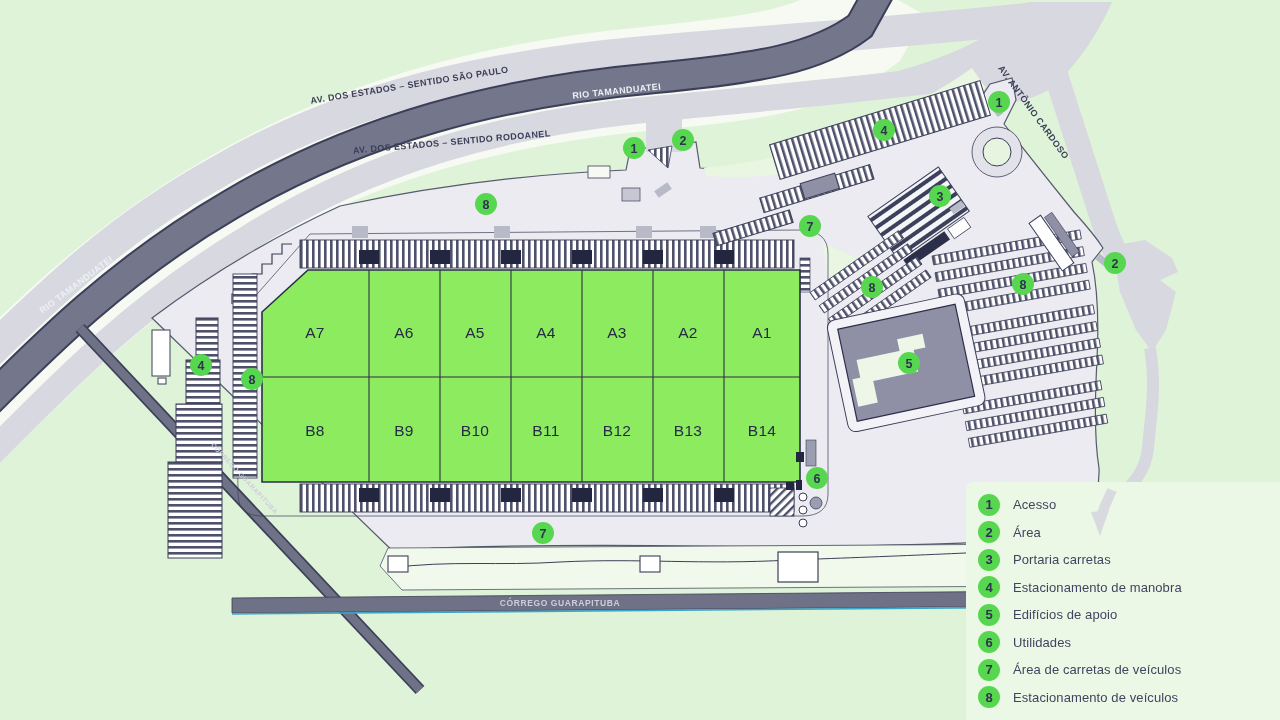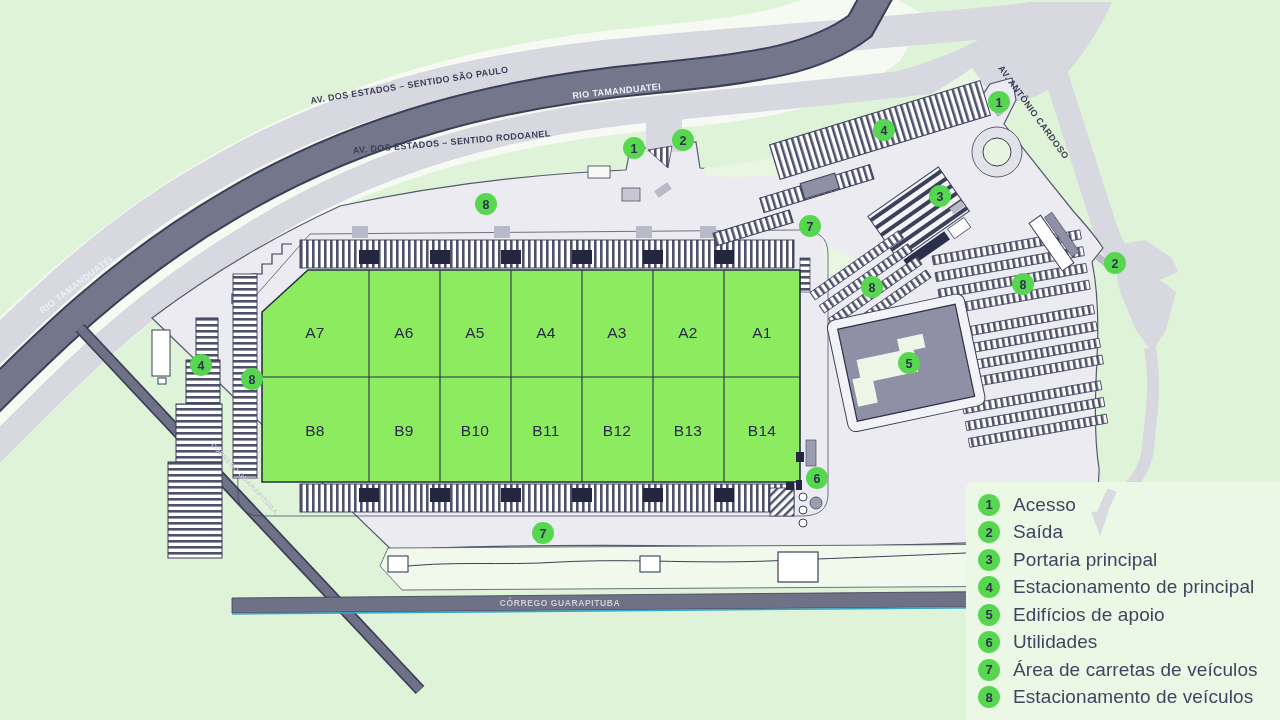--- a/index.html
+++ b/index.html
@@ -15,21 +15,21 @@
   .road-label.light{fill:#eef0f6;}
   .water-label{font-family:"Liberation Sans",sans-serif;font-weight:700;fill:#ccced9;letter-spacing:.6px;}
   .unit-label{font-family:"Liberation Sans",sans-serif;font-size:15.5px;font-weight:500;
               fill:#272b45;letter-spacing:.3px;}
   .marker-num{font-family:"Liberation Sans",sans-serif;font-size:12.5px;font-weight:600;fill:#2f3350;}
   #legend{position:absolute;left:978px;top:491px;width:300px;}
   .lg-row{display:flex;align-items:center;height:27.5px;gap:13px;}
   .lg-badge{flex:0 0 22px;width:22px;height:22px;border-radius:50%;background:var(--marker);
             color:#2f3350;font-size:13px;font-weight:600;display:flex;align-items:center;
             justify-content:center;}
-  .lg-label{font-size:19px;color:#41445f;letter-spacing:.1px;}
+  .lg-label{font-size:13px;color:#41445f;letter-spacing:.1px;}
 </style>
 </head>
 <body>
 
 <div class="stage">
 <svg width="1280" height="720" viewBox="0 0 1280 720">
   <defs>
     <pattern id="vs" width="6" height="10" patternUnits="userSpaceOnUse">
       <rect width="6" height="10" fill="#ffffff"></rect>
           <rect width="2.6" height="10" fill="#4f516c"></rect>
@@ -314,29 +314,29 @@
       </g>
 </svg>
 
 <div id="legend">
       <div class="lg-row">
         <span class="lg-badge">1</span>
         <span class="lg-label">Acesso</span>
       </div>
       <div class="lg-row">
         <span class="lg-badge">2</span>
-        <span class="lg-label">Saída</span>
+        <span class="lg-label">Área</span>
       </div>
       <div class="lg-row">
         <span class="lg-badge">3</span>
-        <span class="lg-label">Portaria principal</span>
+        <span class="lg-label">Portaria carretas</span>
       </div>
       <div class="lg-row">
         <span class="lg-badge">4</span>
-        <span class="lg-label">Estacionamento de principal</span>
+        <span class="lg-label">Estacionamento de manobra</span>
       </div>
       <div class="lg-row">
         <span class="lg-badge">5</span>
         <span class="lg-label">Edifícios de apoio</span>
       </div>
       <div class="lg-row">
         <span class="lg-badge">6</span>
         <span class="lg-label">Utilidades</span>
       </div>
       <div class="lg-row">

